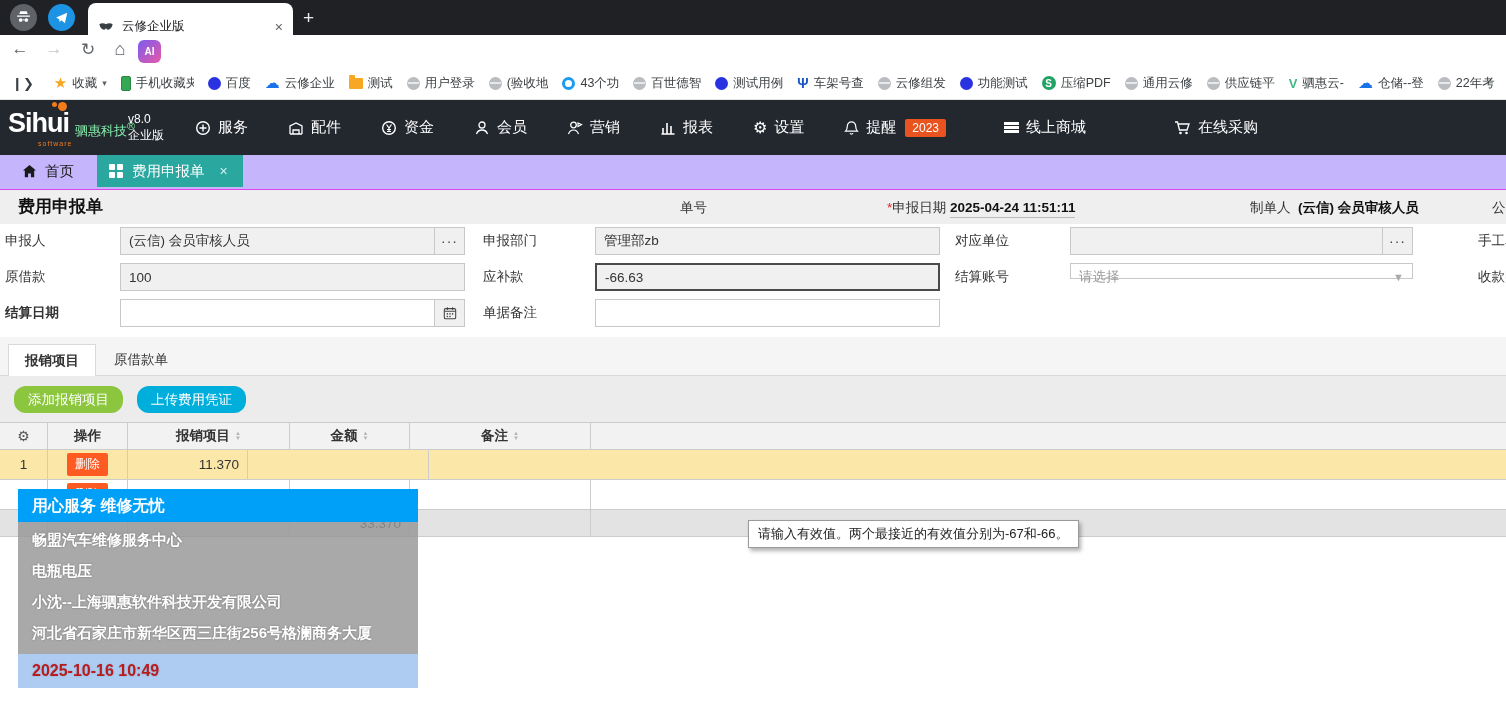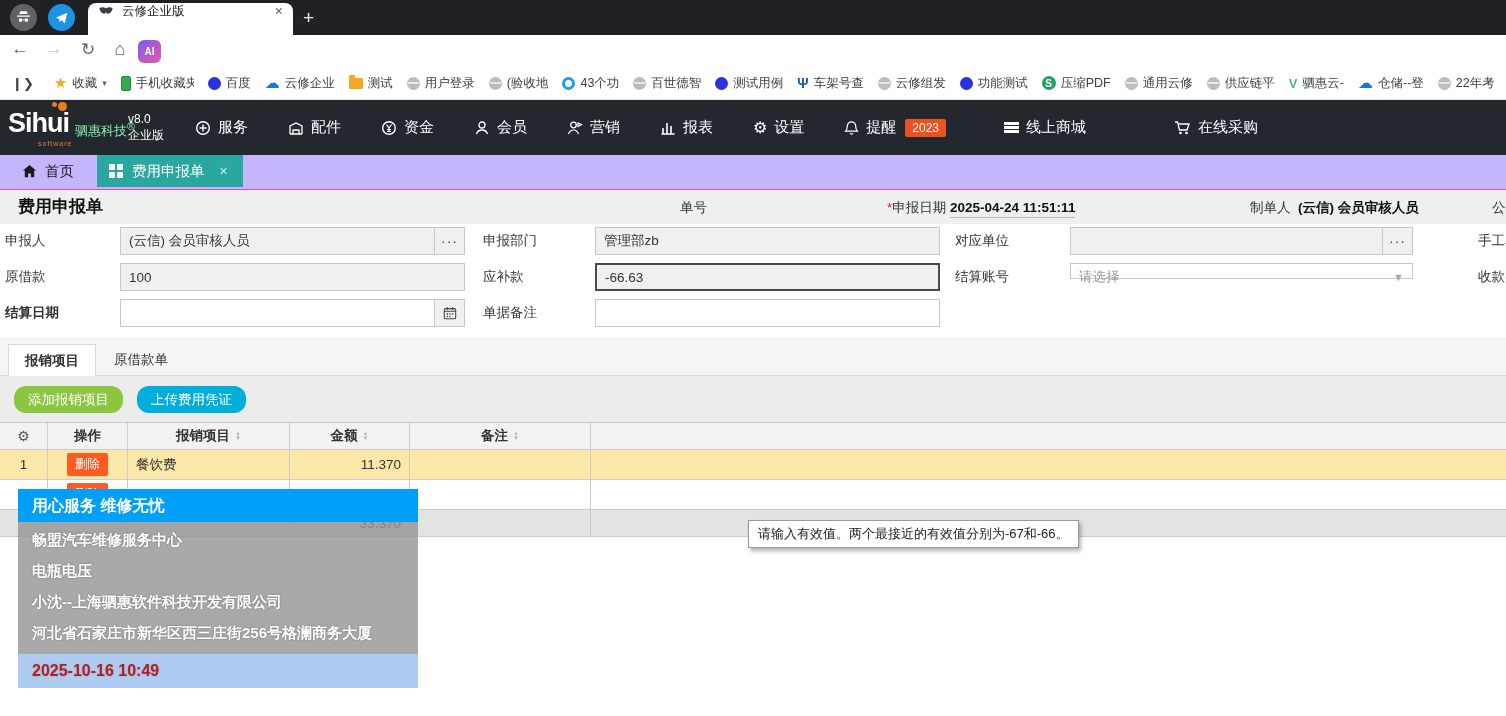--- a/index.html
+++ b/index.html
@@ -4,21 +4,21 @@
 <style>
   * { margin:0; padding:0; box-sizing:border-box; }
   html,body { background:#fff; }
   body { font-family:"Liberation Sans","DejaVu Sans",sans-serif; }
   #screen { position:relative; width:1506px; height:716px; background:#fff; overflow:hidden; }
 
   
   .tabstrip { position:absolute; left:0; top:0; width:1506px; height:35px; background:#202124; }
   .avatar-incog { position:absolute; left:10px; top:4px; width:27px; height:27px; border-radius:50%; background:#5f6368; display:flex; align-items:center; justify-content:center; }
   .avatar-tg { position:absolute; left:48px; top:4px; width:27px; height:27px; border-radius:50%; background:#1c93e3; display:flex; align-items:center; justify-content:center; }
-  .btab { position:absolute; left:88px; top:3px; width:205px; height:32px; background:#fff; border-radius:8px 8px 0 0; display:flex; align-items:flex-start; padding:0 10px; }
+  .btab { position:absolute; left:88px; top:3px; width:205px; height:32px; background:#fff; border-radius:8px 8px 0 0; display:flex; align-items:flex-end; padding:0 10px; }
   .btab .fav { width:16px; height:16px; margin-right:8px; }
   .btab .ttl { font-size:12.5px; color:#202124; flex:1; white-space:nowrap; overflow:hidden; }
   .btab .cls { color:#5f6368; font-size:14px; margin-left:6px; }
   .newtab { position:absolute; left:303px; top:7px; color:#e8eaed; font-size:19px; }
 
   
   .urlbar { position:absolute; left:0; top:35px; width:1506px; height:32px; background:#fff; }
   .nav-ic { position:absolute; top:4px; font-size:17px; color:#5f6368; width:24px; text-align:center; }
   .ai-logo { position:absolute; left:138px; top:5px; width:23px; height:23px; border-radius:6px; background:linear-gradient(135deg,#7b5cf0,#e758a6); color:#fff; font-size:10px; font-weight:bold; display:flex; align-items:center; justify-content:center; }
   .urlpill { position:absolute; left:172px; top:38px; width:1044px; height:26px; background:#f1f3f4; border-radius:13px; display:flex; align-items:center; padding:0 12px; }
@@ -468,21 +468,20 @@
             <span>▼</span>
           </span>
         </div>
       <div class="tc fill"></div>
     </div>
     <div class="trow r1">
       <div class="tc c0">1</div>
       <div class="tc c1">
           <button class="delbtn">删除</button>
         </div>
-      <div class="tc c2">餐饮费</div>
       <div class="tc c3">11.370</div>
       <div class="tc c4"></div>
       <div class="tc fill"></div>
     </div>
     <div class="trow r2">
       <div class="tc c0"></div>
       <div class="tc c1">
           <button class="delbtn">删除</button>
         </div>
       <div class="tc c2"></div>

